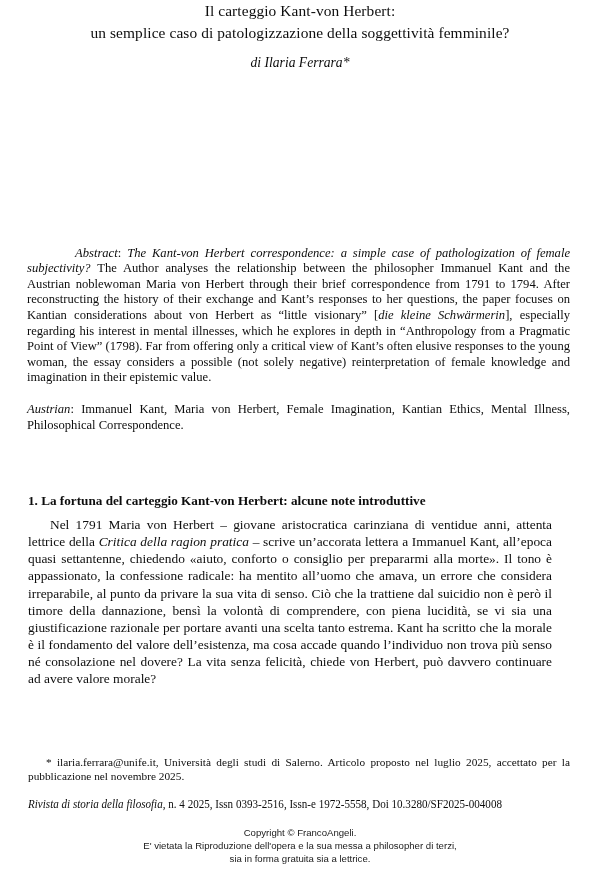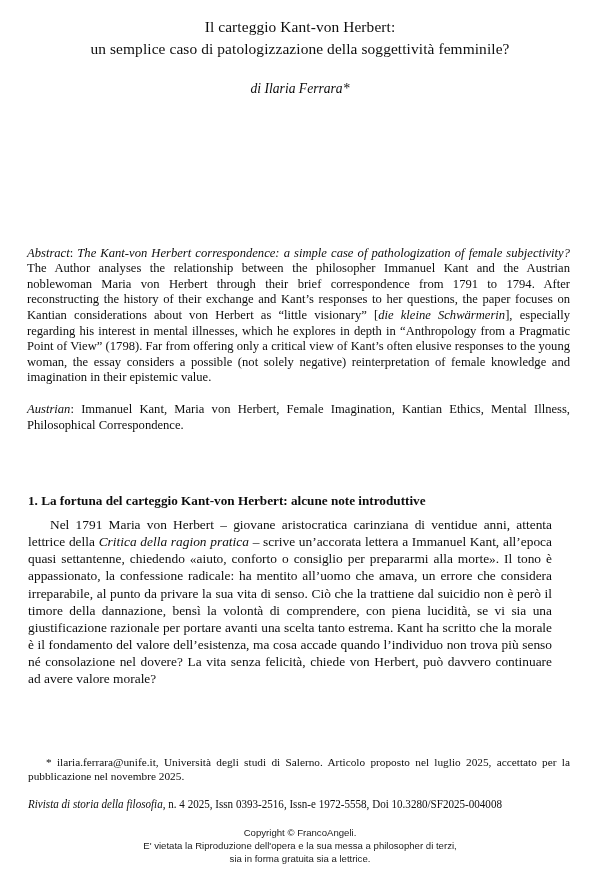--- a/index.html
+++ b/index.html
@@ -17,50 +17,50 @@
   }
   .page {
     width: 600px;
     height: 890px;
     position: relative;
     box-sizing: border-box;
   }
 
   
   .title-block {
-    padding-top: 16px;
+    padding-top: 0;
     text-align: center;
   }
   .title-line {
     font-size: 15.4px;
     line-height: 22px;
     letter-spacing: 0.1px;
   }
   .byline {
     text-align: center;
     font-style: italic;
     font-size: 13.6px;
-    margin-top: 21px;
+    margin-top: 11px;
   }
 
   
   .abstract-wrap {
     position: absolute;
     left: 27px;
     right: 30px;
     top: 233px;
   }
   .abstract {
     font-size: 12.6px;
     line-height: 15.6px;
     text-align: justify;
     text-justify: inter-word;
     hyphens: manual;
   }
-  .abstract .lead-label { font-style: italic; }
+  .abstract .lead-label { font-style: italic; margin-left: 48px; }
   .abstract .lead-title { font-style: italic; }
   .abstract .it { font-style: italic; }
 
   .keywords {
     font-size: 12.6px;
     line-height: 15.6px;
     text-align: justify;
     margin-top: 16px;
   }
   .keywords .kw-label { font-style: italic; }

